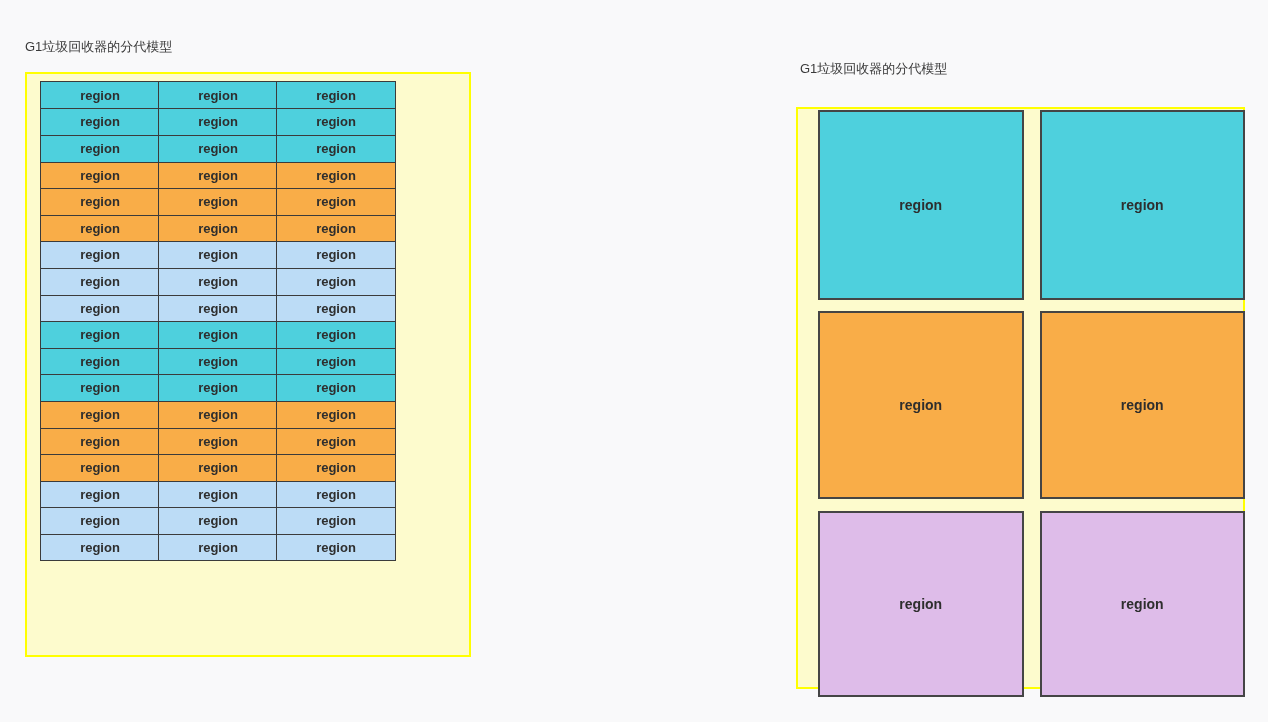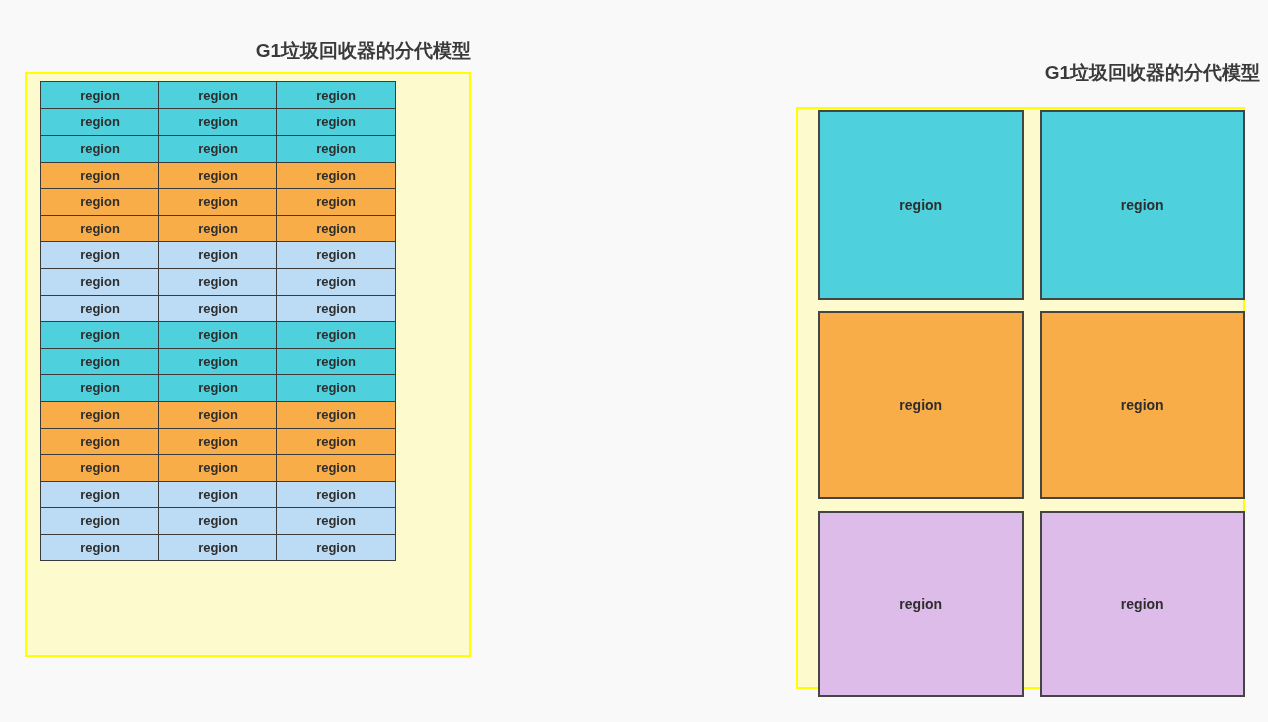--- a/index.html
+++ b/index.html
@@ -12,24 +12,24 @@
     background: #f9f9fa;
     font-family: "Liberation Sans", "DejaVu Sans", sans-serif;
     overflow: hidden;
     position: relative;
   }
 
   .panel { position: absolute; }
 
   
   .panel-title {
-    font-size: 19px;
-    font-weight: bold;
+    font-size: 13px;
+    font-weight: normal;
     color: #3a3a3a;
-    text-align: right;
+    text-align: left;
     white-space: nowrap;
     letter-spacing: 0px;
   }
 
   
   #left-panel { left: 0px; top: 0px; width: 500px; height: 700px; }
 
   #left-title { position: absolute; left: 25px; top: 38px; width: 446px; }
 
   .yellow-box {

